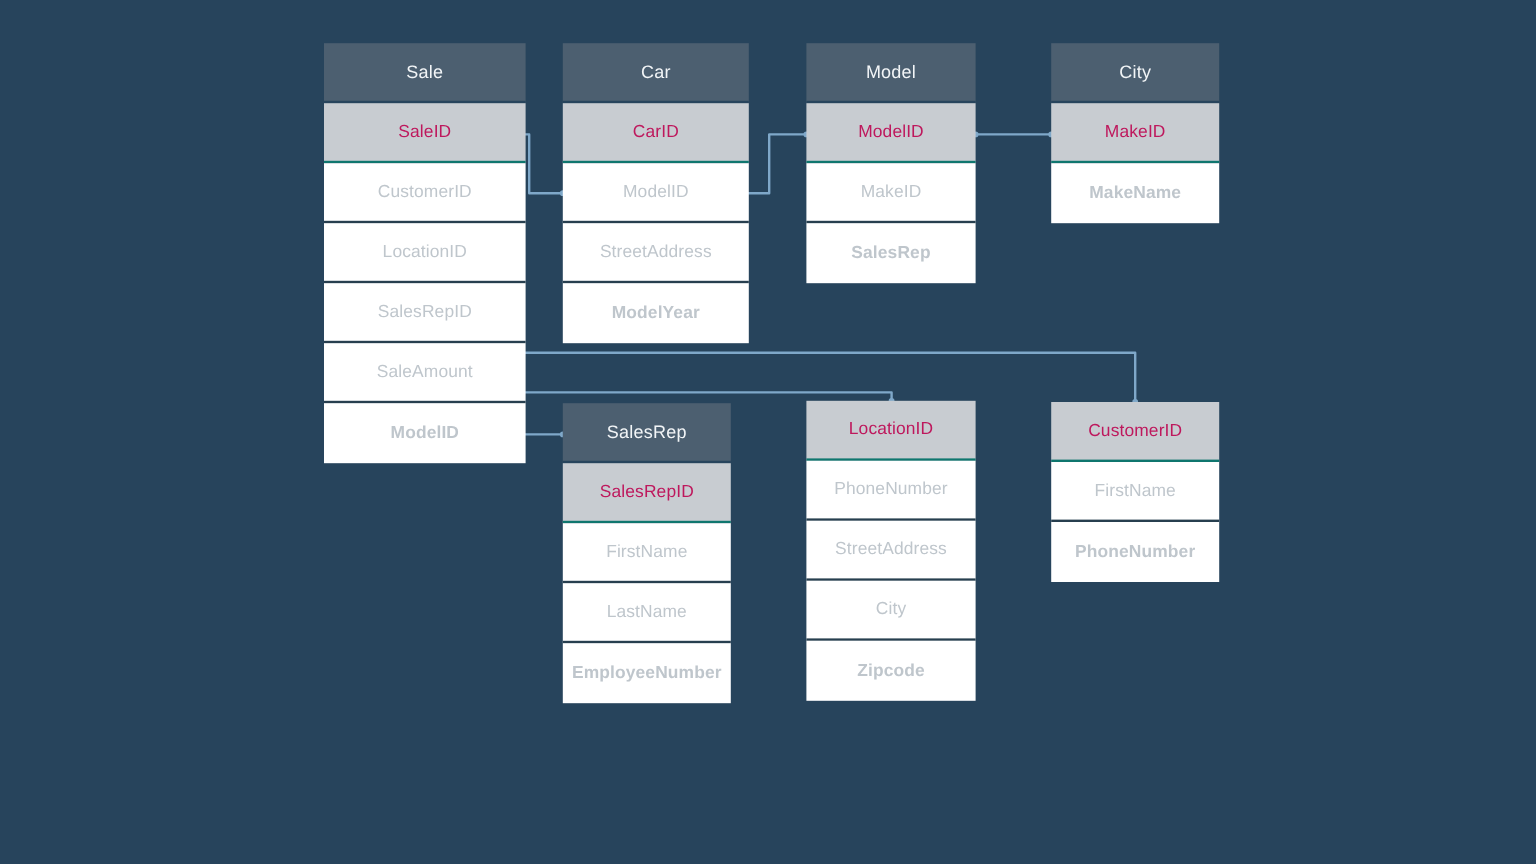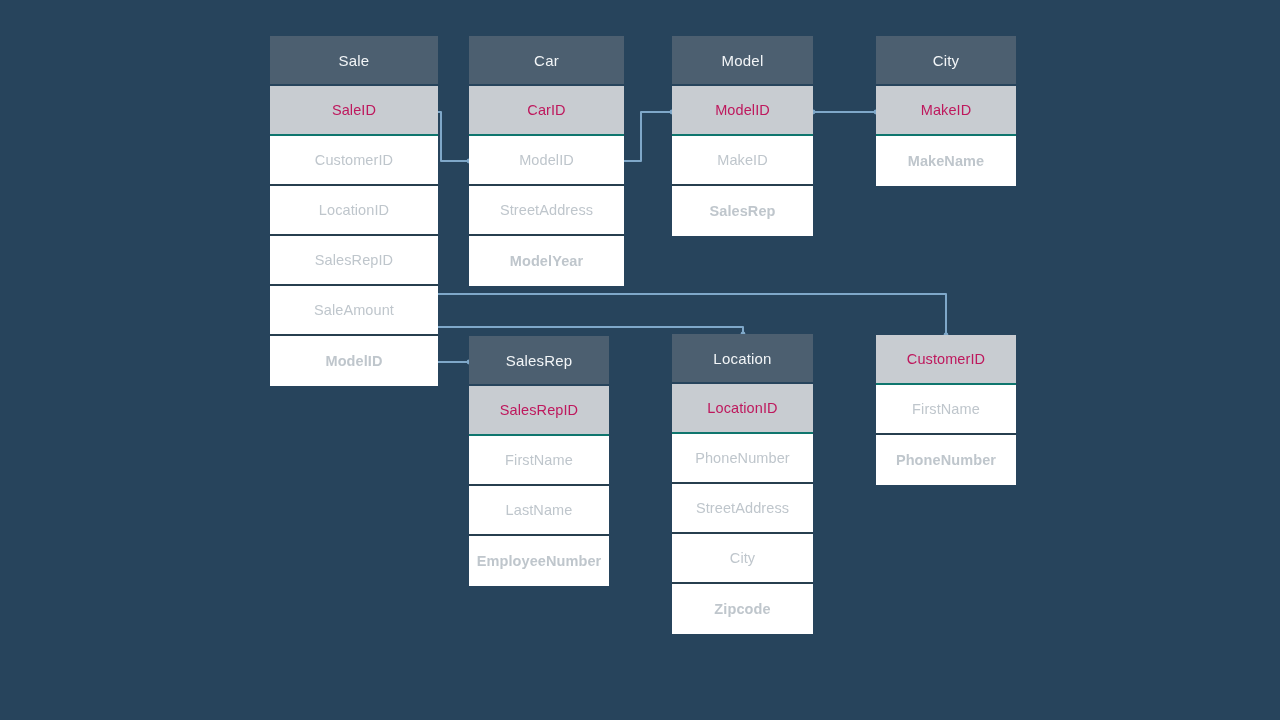--- a/index.html
+++ b/index.html
@@ -123,21 +123,20 @@
         <div class="field last">MakeName</div>
       </div>
       <div class="entity" style="left: 469px; top: 336px; width: 140px;">
         <div class="entity-header">SalesRep</div>
         <div class="field pk">SalesRepID</div>
         <div class="field">FirstName</div>
         <div class="field">LastName</div>
         <div class="field last">EmployeeNumber</div>
       </div>
       <div class="entity" style="left: 672px; top: 334px; width: 141px;">
-        <div class="entity-header">Location</div>
         <div class="field pk">LocationID</div>
         <div class="field">PhoneNumber</div>
         <div class="field">StreetAddress</div>
         <div class="field">City</div>
         <div class="field last">Zipcode</div>
       </div>
       <div class="entity" style="left: 876px; top: 335px; width: 140px;">
         <div class="field pk">CustomerID</div>
         <div class="field">FirstName</div>
         <div class="field last">PhoneNumber</div>

